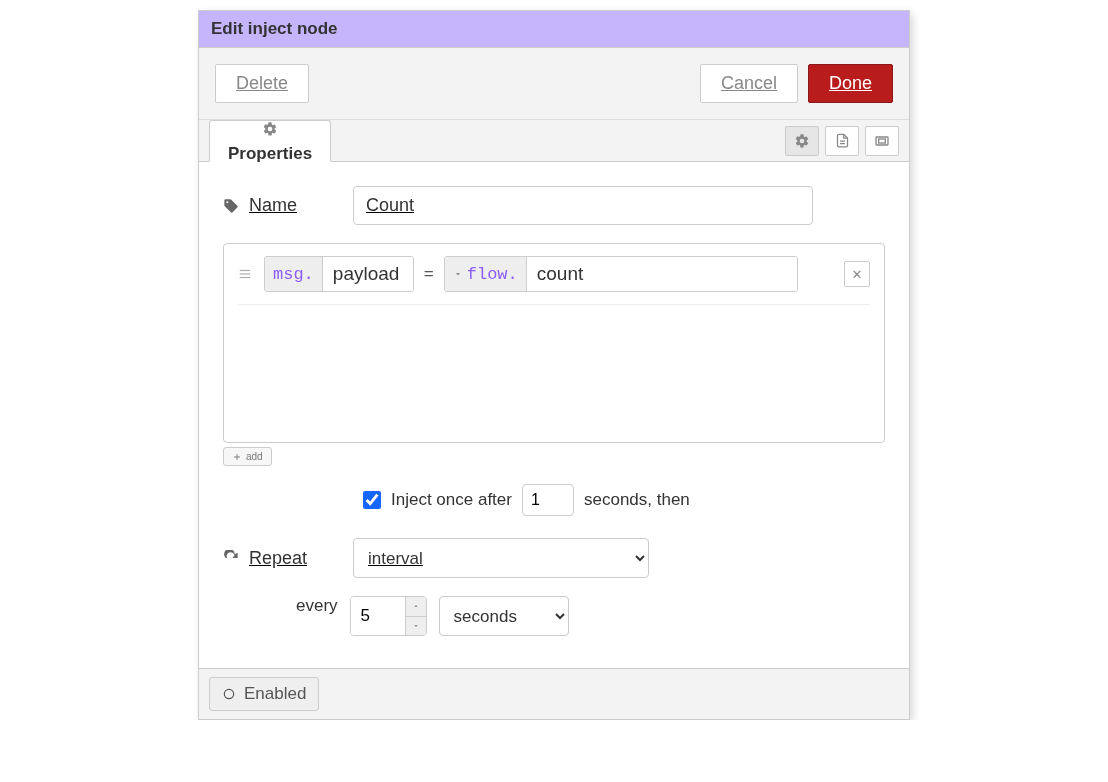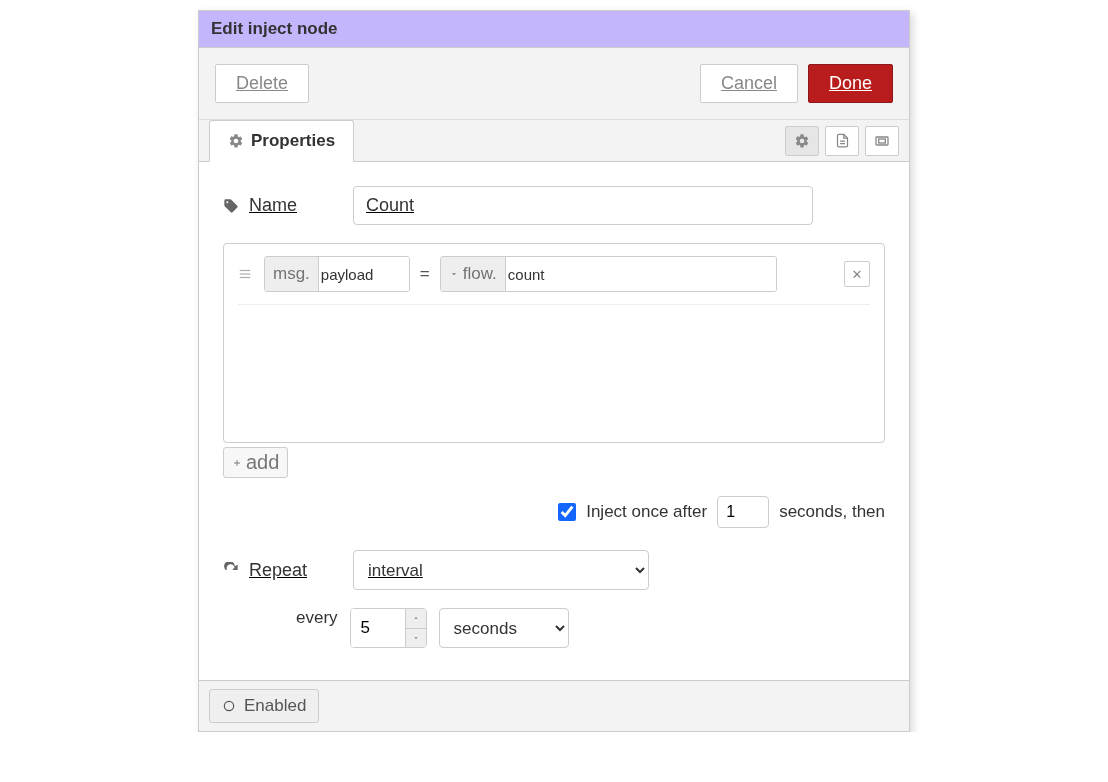--- a/index.html
+++ b/index.html
@@ -54,30 +54,31 @@
   background: #f3f3f3;
   padding: 0 10px;
   border-bottom: 1px solid #ccc;
   height: 42px;
   position: relative;
 }
 .tab {
   display: flex;
   align-items: center;
   gap: 7px;
-  padding: 8px 18px;
+  padding: 0 18px;
   background: #fff;
   border: 1px solid #ccc;
   border-bottom: 1px solid #fff;
   margin-bottom: -1px;
   font-size: 17px;
   font-weight: bold;
   color: #333;
   cursor: pointer;
   border-radius: 3px 3px 0 0;
+  flex-direction: column;
 }
 .tab .icon { color: #888; }
 .tabs-row .right-icons {
   margin-left: auto;
   display: flex;
   align-items: center;
   gap: 6px;
   padding: 4px 0;
 }
 .icon-btn {
@@ -139,32 +140,33 @@
 .chip-input {
   display: flex;
   align-items: stretch;
   border: 1px solid #ccc;
   border-radius: 3px;
   overflow: hidden;
   height: 36px;
 }
 .chip-prefix {
   background: #eee;
-  color: #737373;
+  color: #8b5cf6;
   padding: 12px 8px;
   display: flex;
   align-items: center;
   font-size: 17px;
   border-right: 1px solid #ccc;
+  font-family: Liberation Mono, monospace;
 }
 .chip-prefix .caret { margin-right: 4px; color:#777; }
 .chip-text {
   border: none;
-  padding: 0 2px;
-  font-size: 15px;
+  padding: 0 10px;
+  font-size: 19px;
   color: #333;
   outline: none;
 }
 .chip-text.w-sm { width: 90px; }
 .chip-text.w-lg { width: 270px; }
 .eq { color:#555; font-size:17px; padding: 0 2px; }
 .del-btn {
   width: 26px;
   height: 26px;
   border: 1px solid #ccc;
@@ -176,37 +178,36 @@
   justify-content: center;
   cursor: pointer;
   margin-left: auto;
   font-size: 13px;
 }
 .add-btn-row { margin-top: 4px; margin-bottom: 18px; }
 .add-btn {
   border: 1px solid #ccc;
   background: #f7f7f7;
   color: #777;
-  font-size: 20px;
+  font-size: 10px;
   padding: 3px 8px;
   border-radius: 3px;
   cursor: pointer;
   display: inline-flex;
   align-items: center;
   gap: 4px;
 }
 .inject-row {
   display: flex;
   align-items: center;
   gap: 10px;
   margin-left: 140px;
   margin-bottom: 22px;
   font-size: 17px;
   color: #333;
-  justify-content: flex-end;
 }
 .checkbox {
   width: 18px; height: 18px;
   accent-color: #1565ff;
 }
 .small-num {
   width: 52px;
   border: 1px solid #ccc;
   border-radius: 4px;
   padding: 6px 8px;

